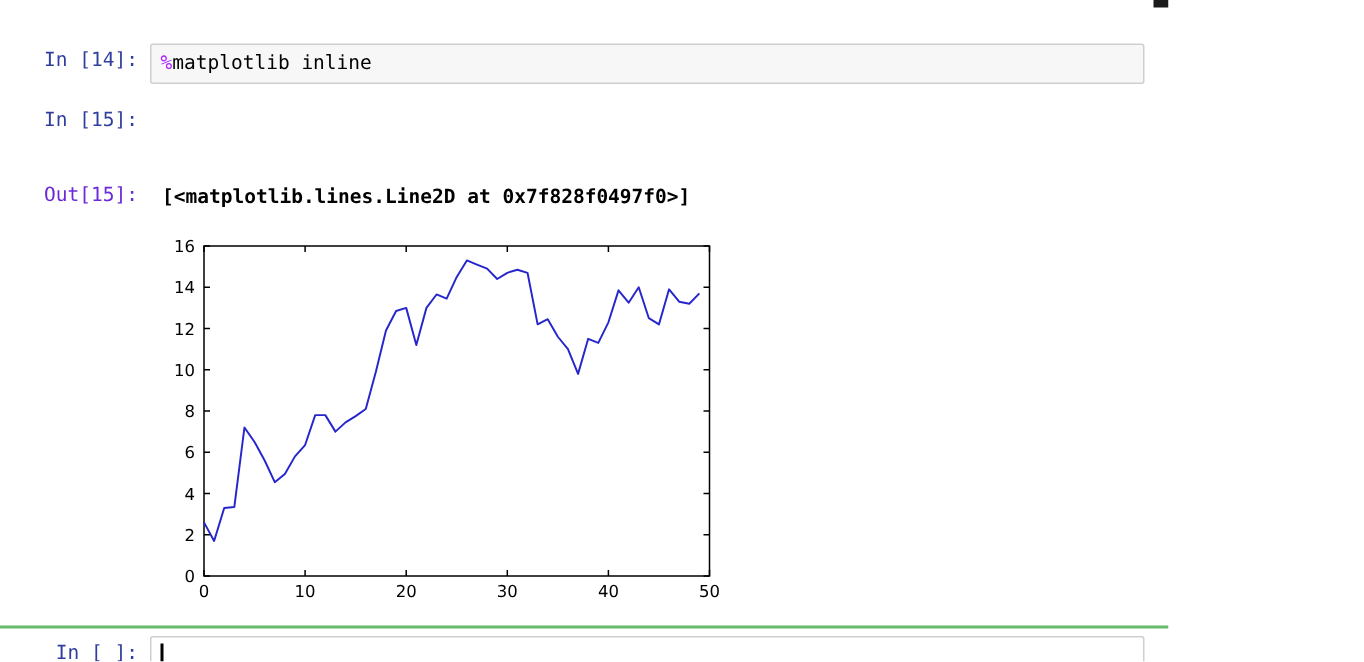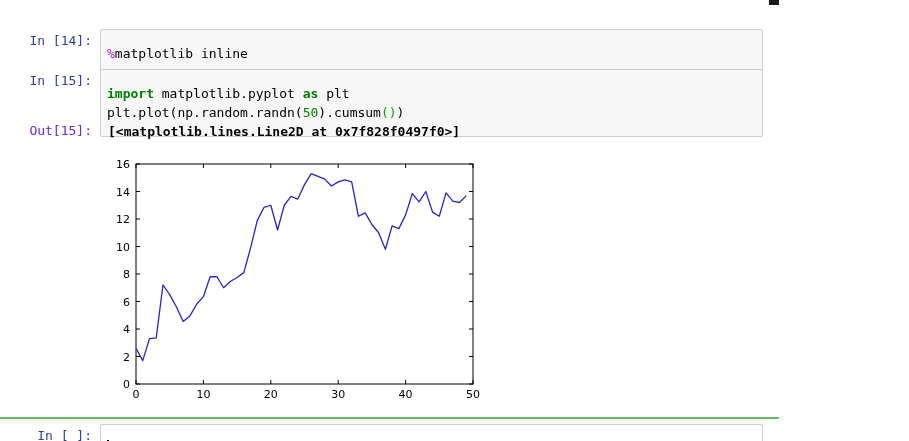--- a/index.html
+++ b/index.html
@@ -12,21 +12,21 @@
   .cell-row { position:absolute; left:0; right:0; display:flex; align-items:flex-start; }
   .prompt-col {
     width:100px; flex:0 0 100px; text-align:right; padding:4px 8px 0 0;
     font-family:"DejaVu Sans Mono","Liberation Mono",monospace; font-size:13px;
     white-space:pre;
   }
   .prompt-in  { color:#303f9f; }
   .prompt-out { color:#6d28d9; }
   .input-box {
     flex:1 1 auto; margin-right:16px; background:#f7f7f7;
-    border:1px solid #cfcfcf; border-radius:2px; padding:14px 6px;
+    border:1px solid #cfcfcf; border-radius:2px; padding:3px 6px;
     min-height:27px;
   }
   .code-line { line-height:19px; white-space:pre; font-family:"DejaVu Sans Mono","Liberation Mono",monospace; }
   .tok-keyword { color:#008000; font-weight:bold; }
   .tok-magic   { color:#aa22ff; }
   .tok-number  { color:#008800; }
   .tok-bracket { color:#00aa00; }
   .out-text { padding:4px 0 0 8px; line-height:18px; white-space:pre;font-weight:bold; }
   .figure-wrap { position:absolute; left:98px; top:150px; width:400px; height:252px; }
   .sep-line { position:absolute; left:0; right:0; top:417px; height:2px; background:#66bb6a; }
@@ -47,26 +47,20 @@
     <div class="prompt-col prompt-in">In [14]:</div>
     <div class="input-box">
       <div class="code-editor">
           <div class="code-line"><span class="tok-magic">%</span><span>matplotlib inline</span></div>
         </div>
     </div>
   </div>
 
   <div class="cell-row" style="top:69px;">
     <div class="prompt-col prompt-in">In [15]:</div>
-    <div class="input-box">
-      <div class="code-editor">
-          <div class="code-line"><span class="tok-keyword">import</span><span> matplotlib.pyplot </span><span class="tok-keyword">as</span><span> plt</span></div>
-          <div class="code-line"><span>plt.plot(np.random.randn(</span><span class="tok-number">50</span><span>).cumsum</span><span class="tok-bracket">()</span><span>)</span></div>
-        </div>
-    </div>
   </div>
 
   <div class="cell-row" style="top:119px;">
     <div class="prompt-col prompt-out">Out[15]:</div>
     <div class="out-text">[&lt;matplotlib.lines.Line2D at 0x7f828f0497f0&gt;]</div>
   </div>
 
   <div class="figure-wrap">
     <svg id="chart-svg" width="400" height="252" viewBox="0 0 400 252">
         <rect x="38" y="14" width="337" height="220" fill="none" stroke="#000" stroke-width="1"></rect>

